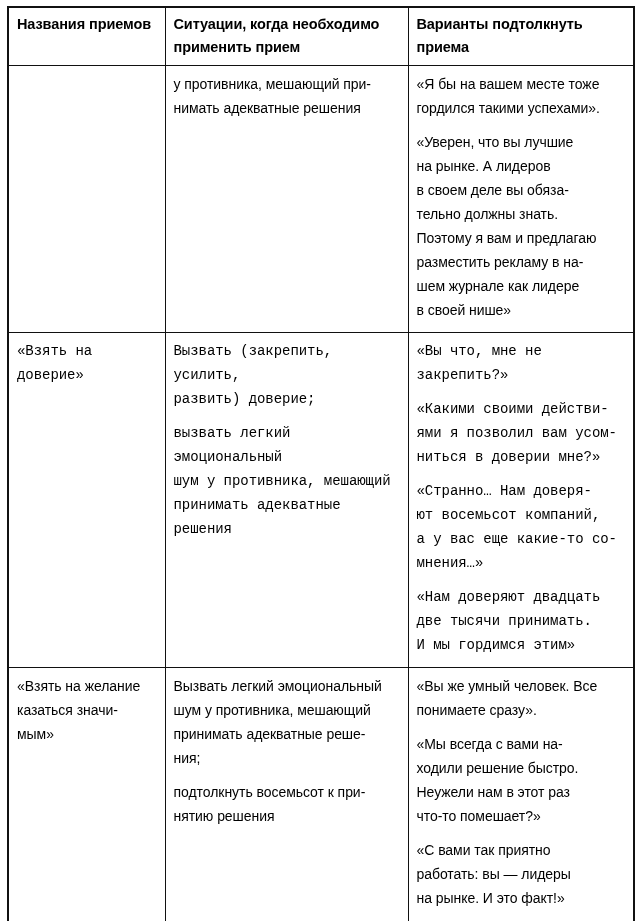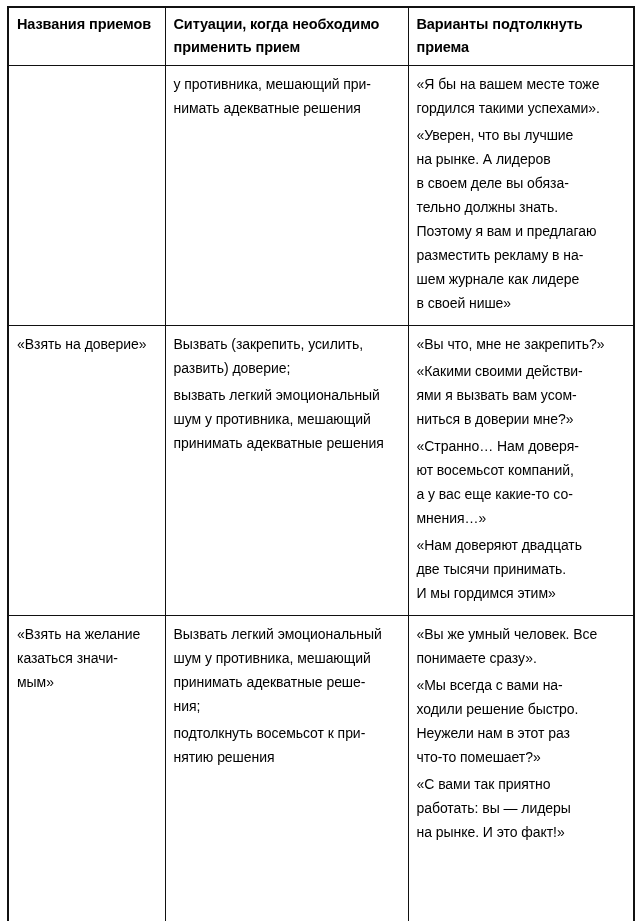--- a/index.html
+++ b/index.html
@@ -58,25 +58,25 @@
     line-height: 24px;
     letter-spacing: -0.05px;
   }
 
   .cell-para {
     margin: 0;
     padding: 0;
     white-space: pre-line;
   }
   .cell-para + .cell-para {
-    margin-top: 3px;
+    margin-top: 10px;
   }
 
   .row-h1 td { height: 247px; }
-  .row-h2 td { height: 275px; }
+  .row-h2 td { height: 275px; font-family: Liberation Mono, monospace; }
   .row-h3 td { height: 335px; }
 
   .empty-cell { }
 </style>
 </head>
 <body>
 
 <div class="page">
 
   <table class="tech-table">
@@ -125,21 +125,21 @@
         <td>
           <p class="cell-para">Вызвать (закрепить, усилить,
 развить) доверие;</p>
           <p class="cell-para">вызвать легкий эмоциональный
 шум у противника, мешающий
 принимать адекватные решения</p>
         </td>
         <td>
           <p class="cell-para">«Вы что, мне не закрепить?»</p>
           <p class="cell-para">«Какими своими действи-
-ями я вызвать вам усом-
+ями я позволил вам усом-
 ниться в доверии мне?»</p>
           <p class="cell-para">«Странно… Нам доверя-
 ют восемьсот компаний,
 а у вас еще какие-то со-
 мнения…»</p>
           <p class="cell-para">«Нам доверяют двадцать
 две тысячи принимать.
 И мы гордимся этим»</p>
         </td>
       </tr>

